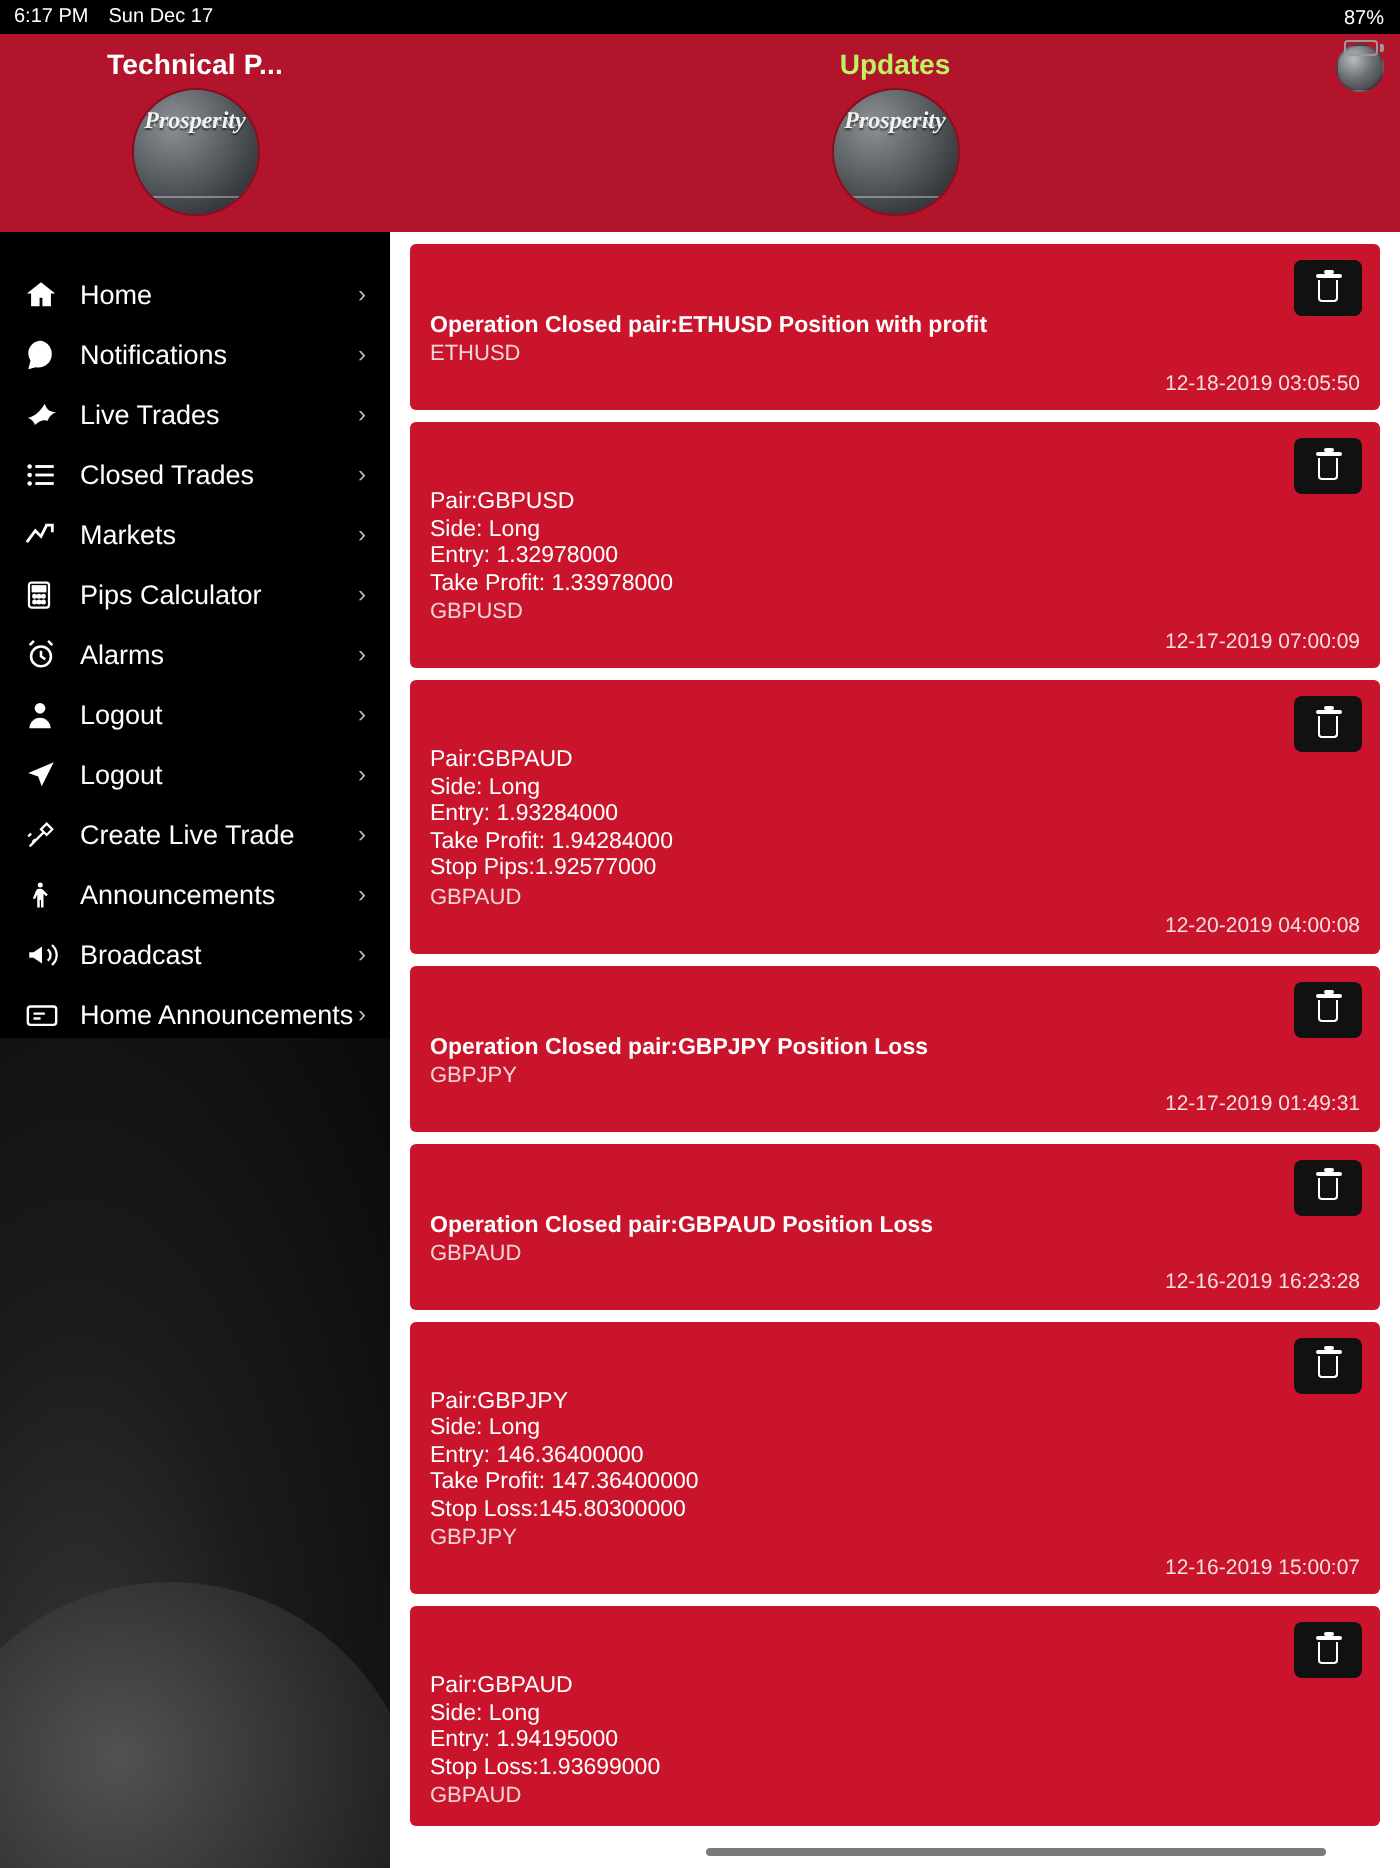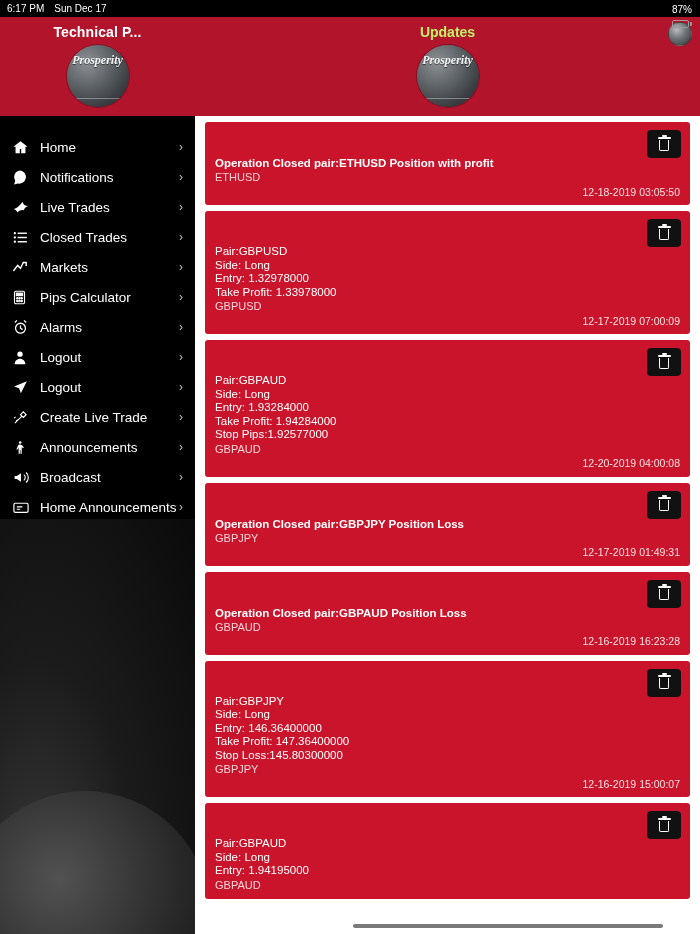--- a/index.html
+++ b/index.html
@@ -648,20 +648,21 @@
             <span class="trash-icon">
               <span class="lid"></span>
               <span class="body"></span>
             </span>
           </div>
           <div class="card-body">
             <div class="card-lines">
               <div>Pair:GBPAUD</div>
               <div>Side: Long</div>
               <div>Entry: 1.94195000</div>
+              <div>Stop Loss:1.93699000</div>
             </div>
             <div class="card-sub">GBPAUD</div>
             <div class="card-date"></div>
           </div>
         </div>
       </div>
     <div class="scrollbar"></div>
   </div>
 </div>
 

